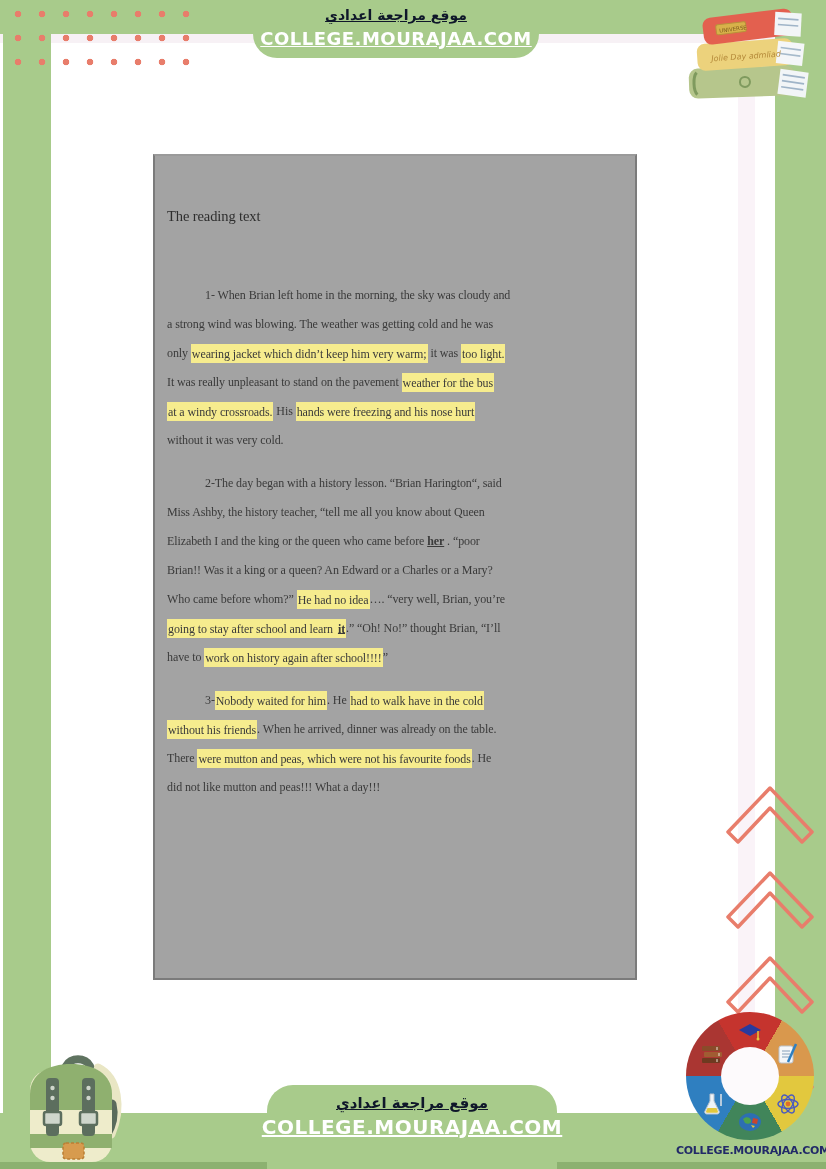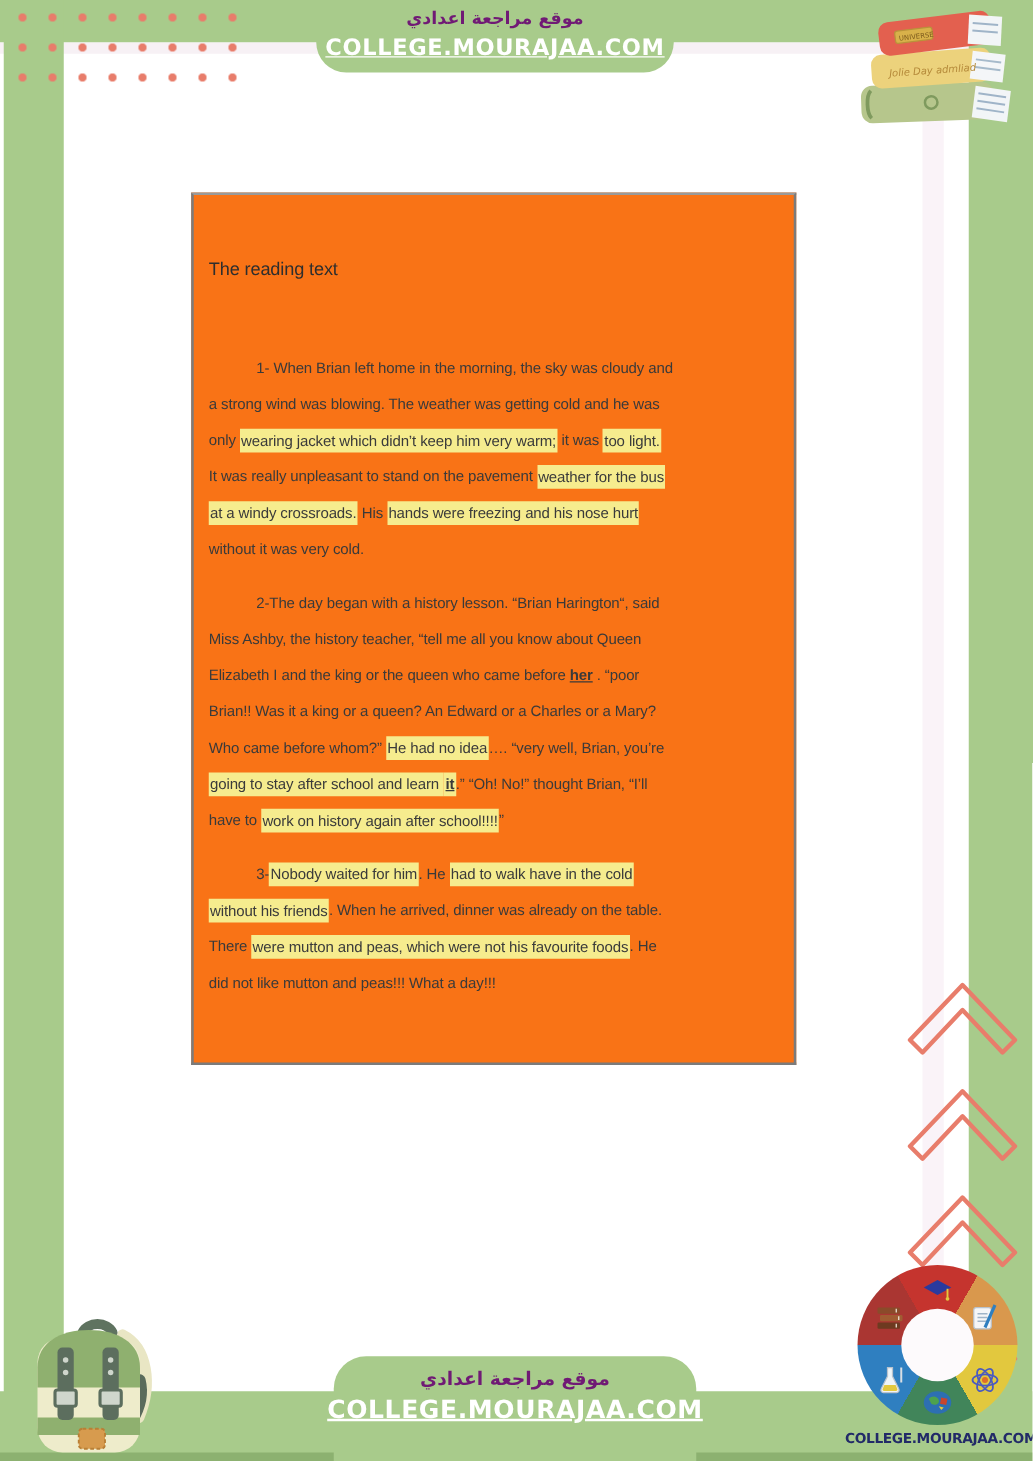--- a/index.html
+++ b/index.html
@@ -33,34 +33,34 @@
     left:253px;top:0;width:286px;height:58px;background:var(--green);
     border-radius:0 0 24px 24px;z-index:4;box-sizing:border-box;
     display:flex;flex-direction:column;align-items:center;justify-content:flex-start;padding-top:4px;
   }
   .footer-tab{
     left:267px;top:1085px;width:290px;height:84px;background:var(--green);
     border-radius:26px 26px 0 0;z-index:4;box-sizing:border-box;
     display:flex;flex-direction:column;align-items:center;justify-content:flex-start;padding-top:7px;
   }
   .site-ar{
-    font-family:"DejaVu Sans",sans-serif;color:#701a75;font-weight:bold;
-    font-size:14px;line-height:22px;white-space:nowrap;
+    font-family:"DejaVu Sans",sans-serif;color:#0f172a;font-weight:bold;
+    font-size:14px;line-height:22px;text-decoration:underline;white-space:nowrap;
   }
   .site-url{
     font-family:"DejaVu Sans",sans-serif;color:#ffffff;font-weight:bold;
     font-size:18px;line-height:26px;letter-spacing:.5px;text-decoration:underline;white-space:nowrap;
   }
   .footer-tab .site-ar{font-size:15px;}
   .footer-tab .site-url{font-size:20px;}
   
   .page{
-    left:153px;top:154px;width:484px;height:698px;background:#f97316;
+    left:153px;top:154px;width:484px;height:826px;background:#a3a3a3;
     border:2px solid #7b7b7b;border-top-color:#9a9a9a;box-sizing:border-box;
-    z-index:5;overflow:hidden;
+    z-index:5;overflow:hidden;font-family:Liberation Serif, serif;
   }
   .page-title{
     margin:52px 0 0 12px;font-size:14.5px;color:#2e2e2e;letter-spacing:-.1px;
   }
   .page-body{
     margin:56px 8px 4px 12px;font-size:12px;line-height:29px;color:#3a3a3a;letter-spacing:-.1px;
   }
   .para{margin:0 0 14px 0;}
   .para .line{white-space:nowrap;}
   .para .line.first{padding-left:38px;}

